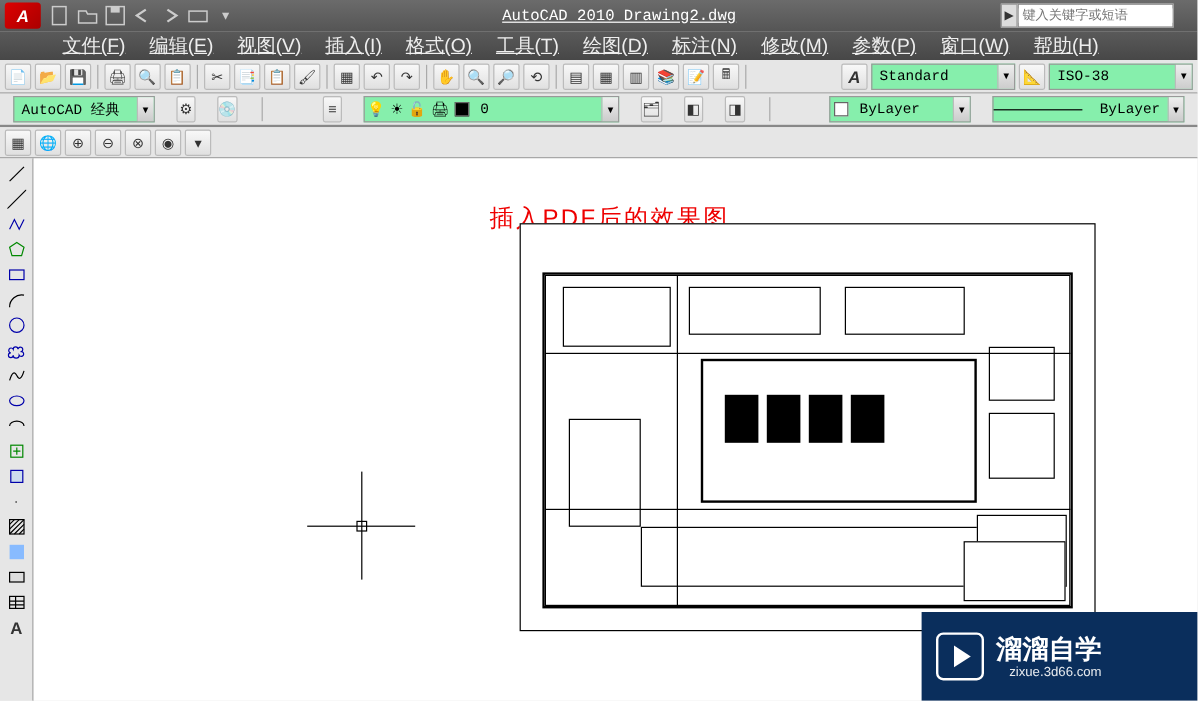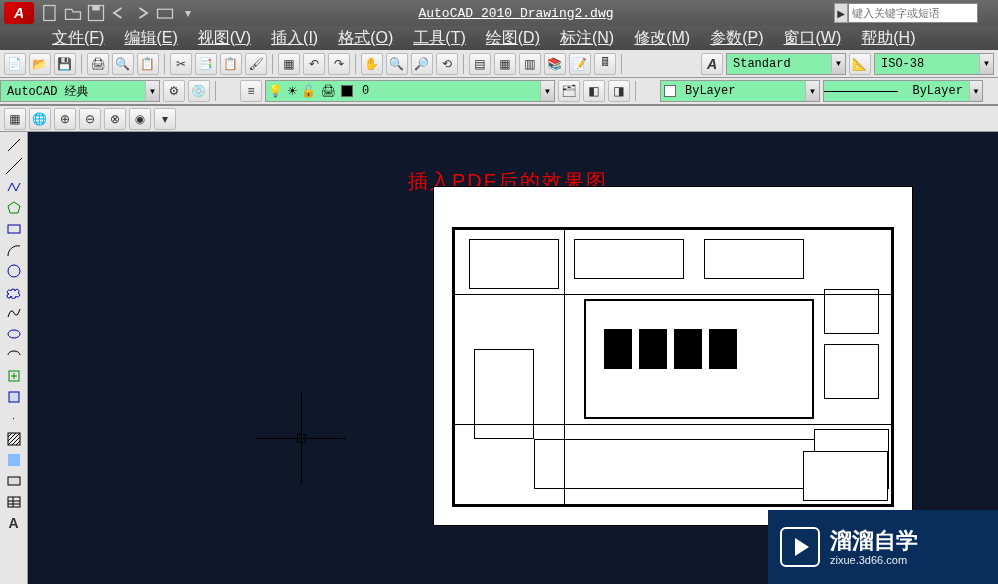--- a/index.html
+++ b/index.html
@@ -23,52 +23,52 @@
 .tb-dropdown { display: flex; align-items: center; height: 22px; background: #86efac; border: 1px solid #999; }
 .tb-dropdown-label { padding: 0 6px; font-family: "Courier New", monospace; font-size: 12px; white-space: nowrap; }
 .tb-dropdown-arrow { width: 14px; height: 20px; background: linear-gradient(#eee,#ccc); border-left: 1px solid #bbb; display: flex; align-items: center; justify-content: center; font-size: 8px; }
 .layer-color { width: 12px; height: 12px; background: #000; border: 1px solid #666; margin: 0 3px; }
 .linetype-preview { width: 80px; height: 1px; background: #000; display: inline-block; margin-right: 8px; }
 
 
 .row2 { height: 28px; background: #e6e6e6; border-bottom: 1px solid #999; display: flex; align-items: center; padding: 0 4px; gap: 3px; }
 
 
-.row3 { height: 28px; background: #e6e6e6; border-bottom: 2px solid #888; display: flex; align-items: center; padding: 0 0; gap: 3px; }
+.row3 { height: 28px; background: #e6e6e6; border-bottom: 2px solid #888; display: flex; align-items: center; padding: 0 11px; gap: 18px; }
 
 
 .model-toolbar { height: 26px; background: #e6e6e6; border-bottom: 1px solid #999; display: flex; align-items: center; padding: 0 4px; gap: 3px; }
 
 
 .left-palette { position: absolute; left: 0; top: 132px; width: 28px; background: #e6e6e6; border-right: 1px solid #999; display: flex; flex-direction: column; align-items: center; padding-top: 2px; gap: 0; bottom: 0; }
 .palette-btn { width: 22px; height: 21px; display: flex; align-items: center; justify-content: center; cursor: pointer; color: #333; font-size: 12px; }
 .palette-btn svg { width: 16px; height: 16px; }
 
 
-.canvas { position: absolute; left: 28px; top: 132px; right: 0; bottom: 0; background: #0f172a; overflow: hidden; }
+.canvas { position: absolute; left: 28px; top: 132px; right: 0; bottom: 0; background: #ffffff; overflow: hidden; }
 .crosshair-v { position: absolute; left: 273px; top: 261px; width: 1px; height: 90px; background: #000; }
 .crosshair-h { position: absolute; left: 228px; top: 306px; width: 90px; height: 1px; background: #000; }
 .crosshair-box { position: absolute; left: 269px; top: 302px; width: 9px; height: 9px; border: 1px solid #000; }
 
 
 .pdf-frame { position: absolute; left: 405px; top: 54px; width: 480px; height: 340px; border: 1px solid #000; background: #fff; }
 .pdf-inner { position: absolute; left: 18px; top: 40px; right: 18px; bottom: 18px; border: 2px solid #000; background: #fafafa; overflow: hidden; }
 .plan-rect { position: absolute; border: 1px solid #000; background: #fff; }
 .plan-line { position: absolute; background: #000; }
 .plan-block { position: absolute; background: #000; }
 
 
 .annotation { position: absolute; left: 380px; top: 36px; color: #e00; font-size: 20px; letter-spacing: 2px; }
 .arrow { position: absolute; left: 406px; top: 60px; width: 28px; height: 32px; }
 
 
 .watermark { position: absolute; right: 0; bottom: 0; width: 230px; height: 74px; background: #0a2e5c; display: flex; align-items: center; padding: 0 12px; gap: 10px; }
 .wm-icon { width: 40px; height: 40px; border: 2px solid #fff; border-radius: 6px; display: flex; align-items: center; justify-content: center; }
 .wm-play { width: 0; height: 0; border-left: 14px solid #fff; border-top: 9px solid transparent; border-bottom: 9px solid transparent; margin-left: 4px; }
-.wm-text { color: #fff; display: flex; flex-direction: column; }
+.wm-text { color: #fff; display: flex; flex-direction: column; text-align: right; }
 .wm-title { font-size: 22px; font-weight: bold; line-height: 1.2; }
 .wm-sub { font-size: 11px; opacity: .9; }
 </style>
 </head>
 <body>
 
 <div class="titlebar">
   <div class="app-logo">A</div>
   <div class="qat">
     <div class="qat-btn">

